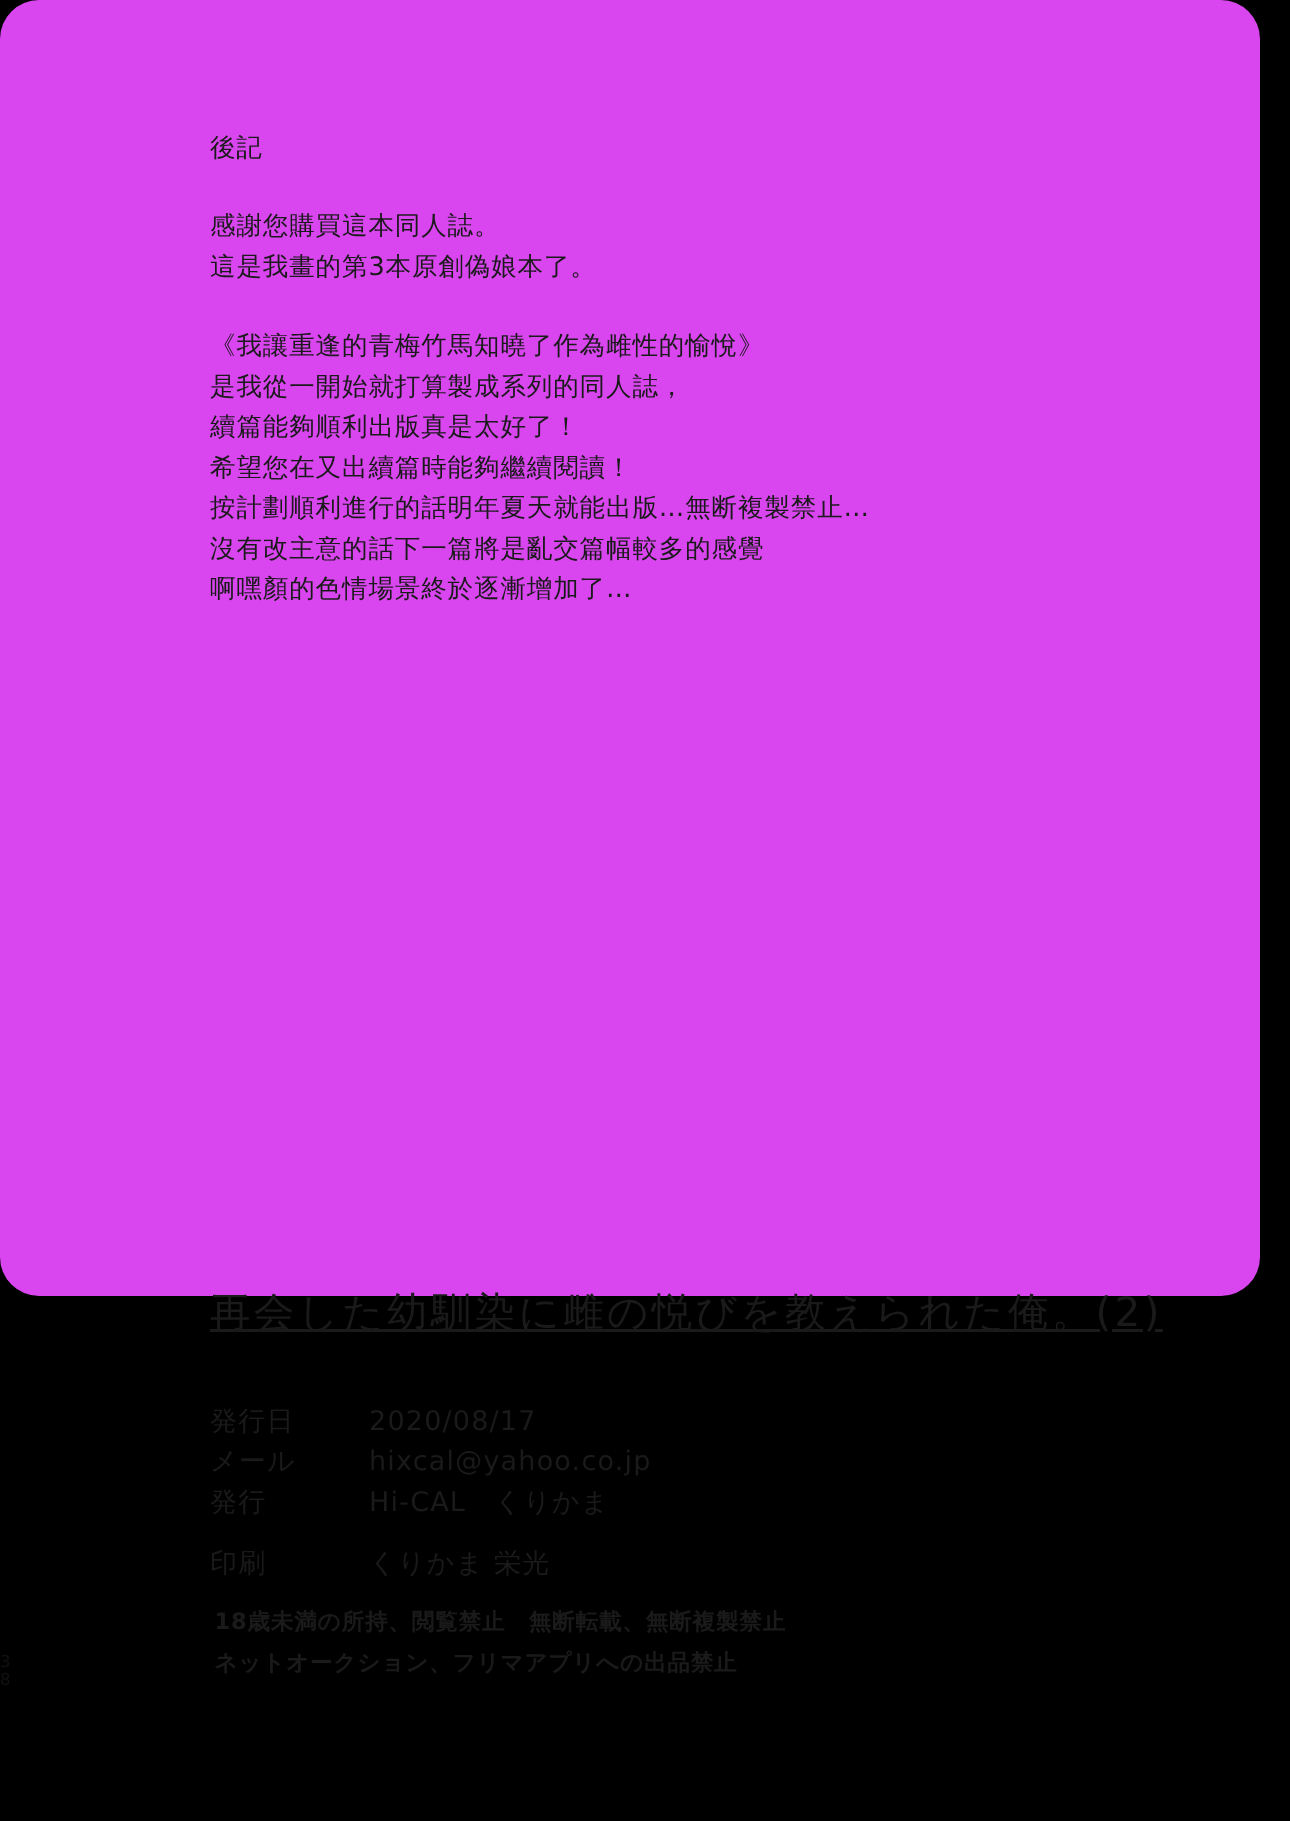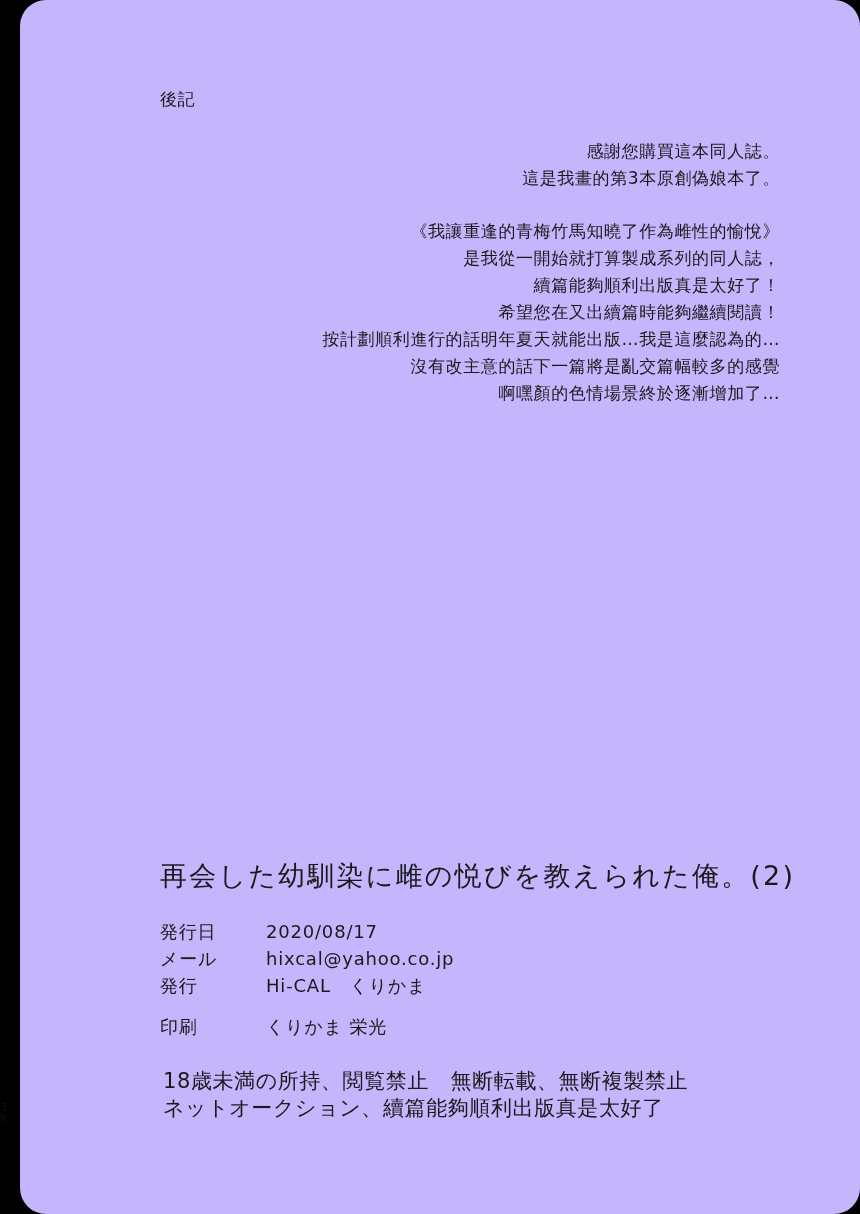--- a/index.html
+++ b/index.html
@@ -14,25 +14,25 @@
   }
   .page {
     position: relative;
     width: 860px;
     height: 1214px;
     background: #000000;
     overflow: hidden;
   }
   .paper {
     position: absolute;
-    left: 20px;
+    left: 0;
     top: 0px;
     width: 840px;
-    height: 1214px;
-    background: #c4b5fd;
+    height: 864px;
+    background: #d946ef;
     border-radius: 26px 26px 26px 26px;
   }
   .paper-inner {
     position: absolute;
     inset: 0;
   }
   .afterword-block {
     position: absolute;
     left: 140px;
     top: 86px;
@@ -44,38 +44,38 @@
     line-height: 26px;
     letter-spacing: 0.5px;
     margin-bottom: 26px;
   }
   .aw-para {
     font-size: 17px;
     line-height: 27px;
     letter-spacing: 0.6px;
     margin: 0 0 26px 0;
     white-space: pre-line;
-    text-align: right;
   }
   .aw-para.last {
     margin-bottom: 0;
   }
   .colophon {
     position: absolute;
     left: 140px;
     top: 856px;
     width: 680px;
     color: #1a1a1a;
   }
   .colophon-title {
     font-size: 27px;
     line-height: 40px;
     letter-spacing: 2.2px;
     white-space: nowrap;
-    margin-bottom: 22px;
+    margin-bottom: 38px;
+    text-decoration: underline;
   }
   .cred-table {
     border-collapse: collapse;
     margin-bottom: 0;
   }
   .cred-table td {
     font-size: 18px;
     line-height: 27px;
     letter-spacing: 0.8px;
     padding: 0;
@@ -94,24 +94,25 @@
     font-size: 0;
   }
   .notice {
     position: absolute;
     left: 143px;
     top: 1068px;
     width: 660px;
     color: #1a1a1a;
   }
   .notice-line {
-    font-size: 21px;
+    font-size: 15px;
     line-height: 27px;
     letter-spacing: 0.6px;
     white-space: nowrap;
+    font-weight: bold;
   }
   .page-number {
     position: absolute;
     left: 0px;
     top: 1102px;
     width: 14px;
     color: #111111;
     font-size: 11px;
     line-height: 12px;
     text-align: left;
@@ -129,21 +130,21 @@
     <div class="paper-inner">
 
       <div class="afterword-block">
         <div class="aw-title">後記</div>
         <div class="aw-para">感謝您購買這本同人誌。
 這是我畫的第3本原創偽娘本了。</div>
         <div class="aw-para last">《我讓重逢的青梅竹馬知曉了作為雌性的愉悅》
 是我從一開始就打算製成系列的同人誌，
 續篇能夠順利出版真是太好了！
 希望您在又出續篇時能夠繼續閱讀！
-按計劃順利進行的話明年夏天就能出版…我是這麼認為的…
+按計劃順利進行的話明年夏天就能出版…無断複製禁止…
 沒有改主意的話下一篇將是亂交篇幅較多的感覺
 啊嘿顏的色情場景終於逐漸增加了…</div>
       </div>
 
       <div class="colophon">
         <div class="colophon-title">再会した幼馴染に雌の悦びを教えられた俺。(2)</div>
         <table class="cred-table">
           <tbody>
               <tr>
             <td class="cred-label">発行日</td>
@@ -164,21 +165,21 @@
           <tr>
             <td class="cred-label">印刷</td>
             <td class="cred-value">くりかま 栄光</td>
           </tr>
         </tbody>
           </table>
       </div>
 
       <div class="notice">
         <div class="notice-line">18歳未満の所持、閲覧禁止　無断転載、無断複製禁止</div>
-        <div class="notice-line">ネットオークション、續篇能夠順利出版真是太好了</div>
+        <div class="notice-line">ネットオークション、フリマアプリへの出品禁止</div>
       </div>
 
     </div>
   </div>
 
   <div class="page-number">
     <span>3</span>
     <span>8</span>
   </div>
 </div>

